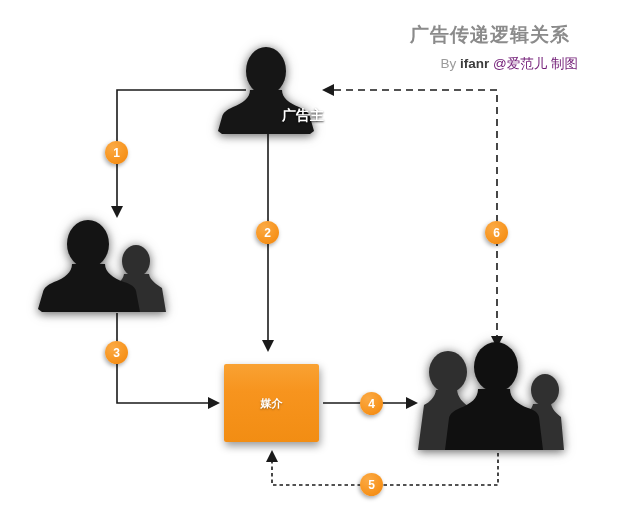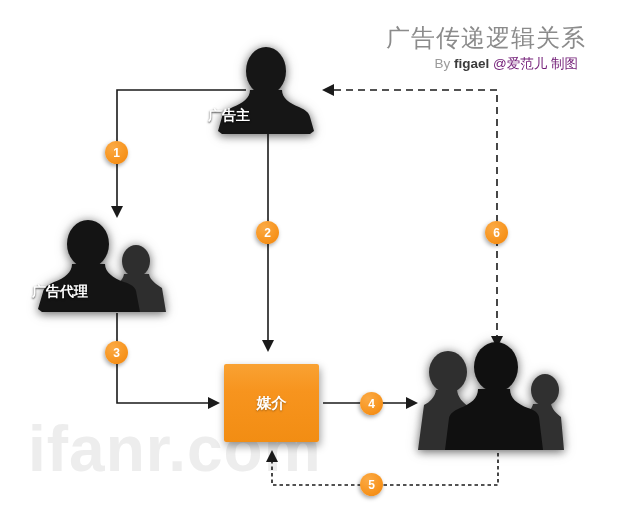--- a/index.html
+++ b/index.html
@@ -8,22 +8,22 @@
     font-family:"Liberation Sans","DejaVu Sans",sans-serif;
   }
   
   .watermark{
     position:absolute;left:28px;top:412px;
     font-size:64px;font-weight:700;letter-spacing:1px;
     color:#ededed;user-select:none;white-space:nowrap;z-index:1;
   }
   
   .title{
-    position:absolute;top:22px;right:38px;
-    font-size:24px;font-weight:400;color:#8b8b8b;letter-spacing:1px;z-index:5;
+    position:absolute;top:22px;right:54px;
+    font-size:19px;font-weight:700;color:#8b8b8b;letter-spacing:1px;z-index:5;
   }
   .byline{
     position:absolute;top:55px;right:46px;
     font-size:13.5px;color:#9b9b9b;z-index:5;
   }
   .byline .author{font-weight:700;color:#3c3c3c;}
   .byline .credit{color:#701a75;}
   
   #arrows{position:absolute;left:0;top:0;z-index:2;}
   #arrows path{fill:none;stroke:#1a1a1a;stroke-width:1.6;}
@@ -38,41 +38,40 @@
     color:#fff;font-size:12px;font-weight:700;
     display:flex;align-items:center;justify-content:center;z-index:6;
   }
   
   .silhouette{
     position:absolute;z-index:3;
     filter:drop-shadow(0 2px 4px rgba(0,0,0,.45)) drop-shadow(0 0 6px rgba(0,0,0,.22));
   }
   .node-label{
     position:absolute;z-index:4;color:#fff;font-weight:700;font-size:14px;
-    text-align:left;text-shadow:0 1px 2px rgba(0,0,0,.8);white-space:nowrap;
+    text-align:right;text-shadow:0 1px 2px rgba(0,0,0,.8);white-space:nowrap;
   }
   .media-box{
     position:absolute;left:224px;top:364px;width:95px;height:78px;z-index:3;
     background:linear-gradient(#f9a233,#f7941e 35%,#f28d13);
     border-radius:2px;box-shadow:1px 4px 8px rgba(0,0,0,.4);
     display:flex;align-items:center;justify-content:center;
-    color:#fff;font-size:15px;font-weight:700;text-shadow:0 1px 2px rgba(0,0,0,.35);
+    color:#fff;font-size:11px;font-weight:700;text-shadow:0 1px 2px rgba(0,0,0,.35);
   }
 </style>
 </head>
 <body>
 
 <div id="canvas">
 
-  <div class="watermark">ifanr.com</div>
 
   <div class="title">广告传递逻辑关系</div>
   <div class="byline">
     <span>By</span>
-    <span class="author">figael</span>
+    <span class="author">ifanr</span>
     <span class="credit">@爱范儿 制图</span>
   </div>
 
   <svg id="arrows" width="624" height="517">
     <g>
       <path d="M246 90 L117 90 L117 208"></path>
       <polygon points="111,206 123,206 117,218"></polygon>
     </g>
     <g>
       <path d="M268 134 L268 341"></path>
@@ -109,21 +108,20 @@
     <path fill="#161616" d="M42 46 C42 54 35 59 25 63 C18 66 15 69 14 73 L10 87 L14 90 L102 90 L106 87 L102 73 C101 69 98 66 91 63 C81 59 74 54 74 46 Z"></path>
   </svg>
   <div class="node-label" style="left:208px;top:107px;width:116px;">广告主</div>
 
   <svg class="silhouette" style="left:32px;top:220px;" width="142" height="92" viewBox="0 0 142 92">
     <ellipse cx="104" cy="41" rx="14" ry="16" fill="#2e2e2e"></ellipse>
     <path fill="#2e2e2e" d="M92 54 C91 60 86 64 79 67 L75 92 L134 92 L130 68 C124 64 118 60 117 54 Z"></path>
     <ellipse cx="56" cy="24" rx="21" ry="24" fill="#141414"></ellipse>
     <path fill="#141414" d="M40 44 C40 52 33 58 22 62 C15 65 12 68 11 72 L6 89 L10 92 L108 92 L104 71 C103 67 99 64 92 62 C81 58 73 52 73 44 Z"></path>
   </svg>
-  <div class="node-label" style="left:32px;top:283px;width:142px;">广告代理</div>
 
   <div class="media-box">
     <span>媒介</span>
   </div>
 
   <svg class="silhouette" style="left:412px;top:342px;" width="156" height="108" viewBox="0 0 156 108">
     <ellipse cx="36" cy="30" rx="19" ry="21" fill="#2f2f2f"></ellipse>
     <path fill="#2f2f2f" d="M24 48 C23 55 18 60 12 63 L6 108 L64 108 L56 64 C50 60 46 55 45 48 Z"></path>
     <ellipse cx="133" cy="48" rx="14" ry="16" fill="#303030"></ellipse>
     <path fill="#303030" d="M121 62 C120 67 116 71 110 74 L107 108 L152 108 L149 75 C144 71 140 67 139 62 Z"></path>

